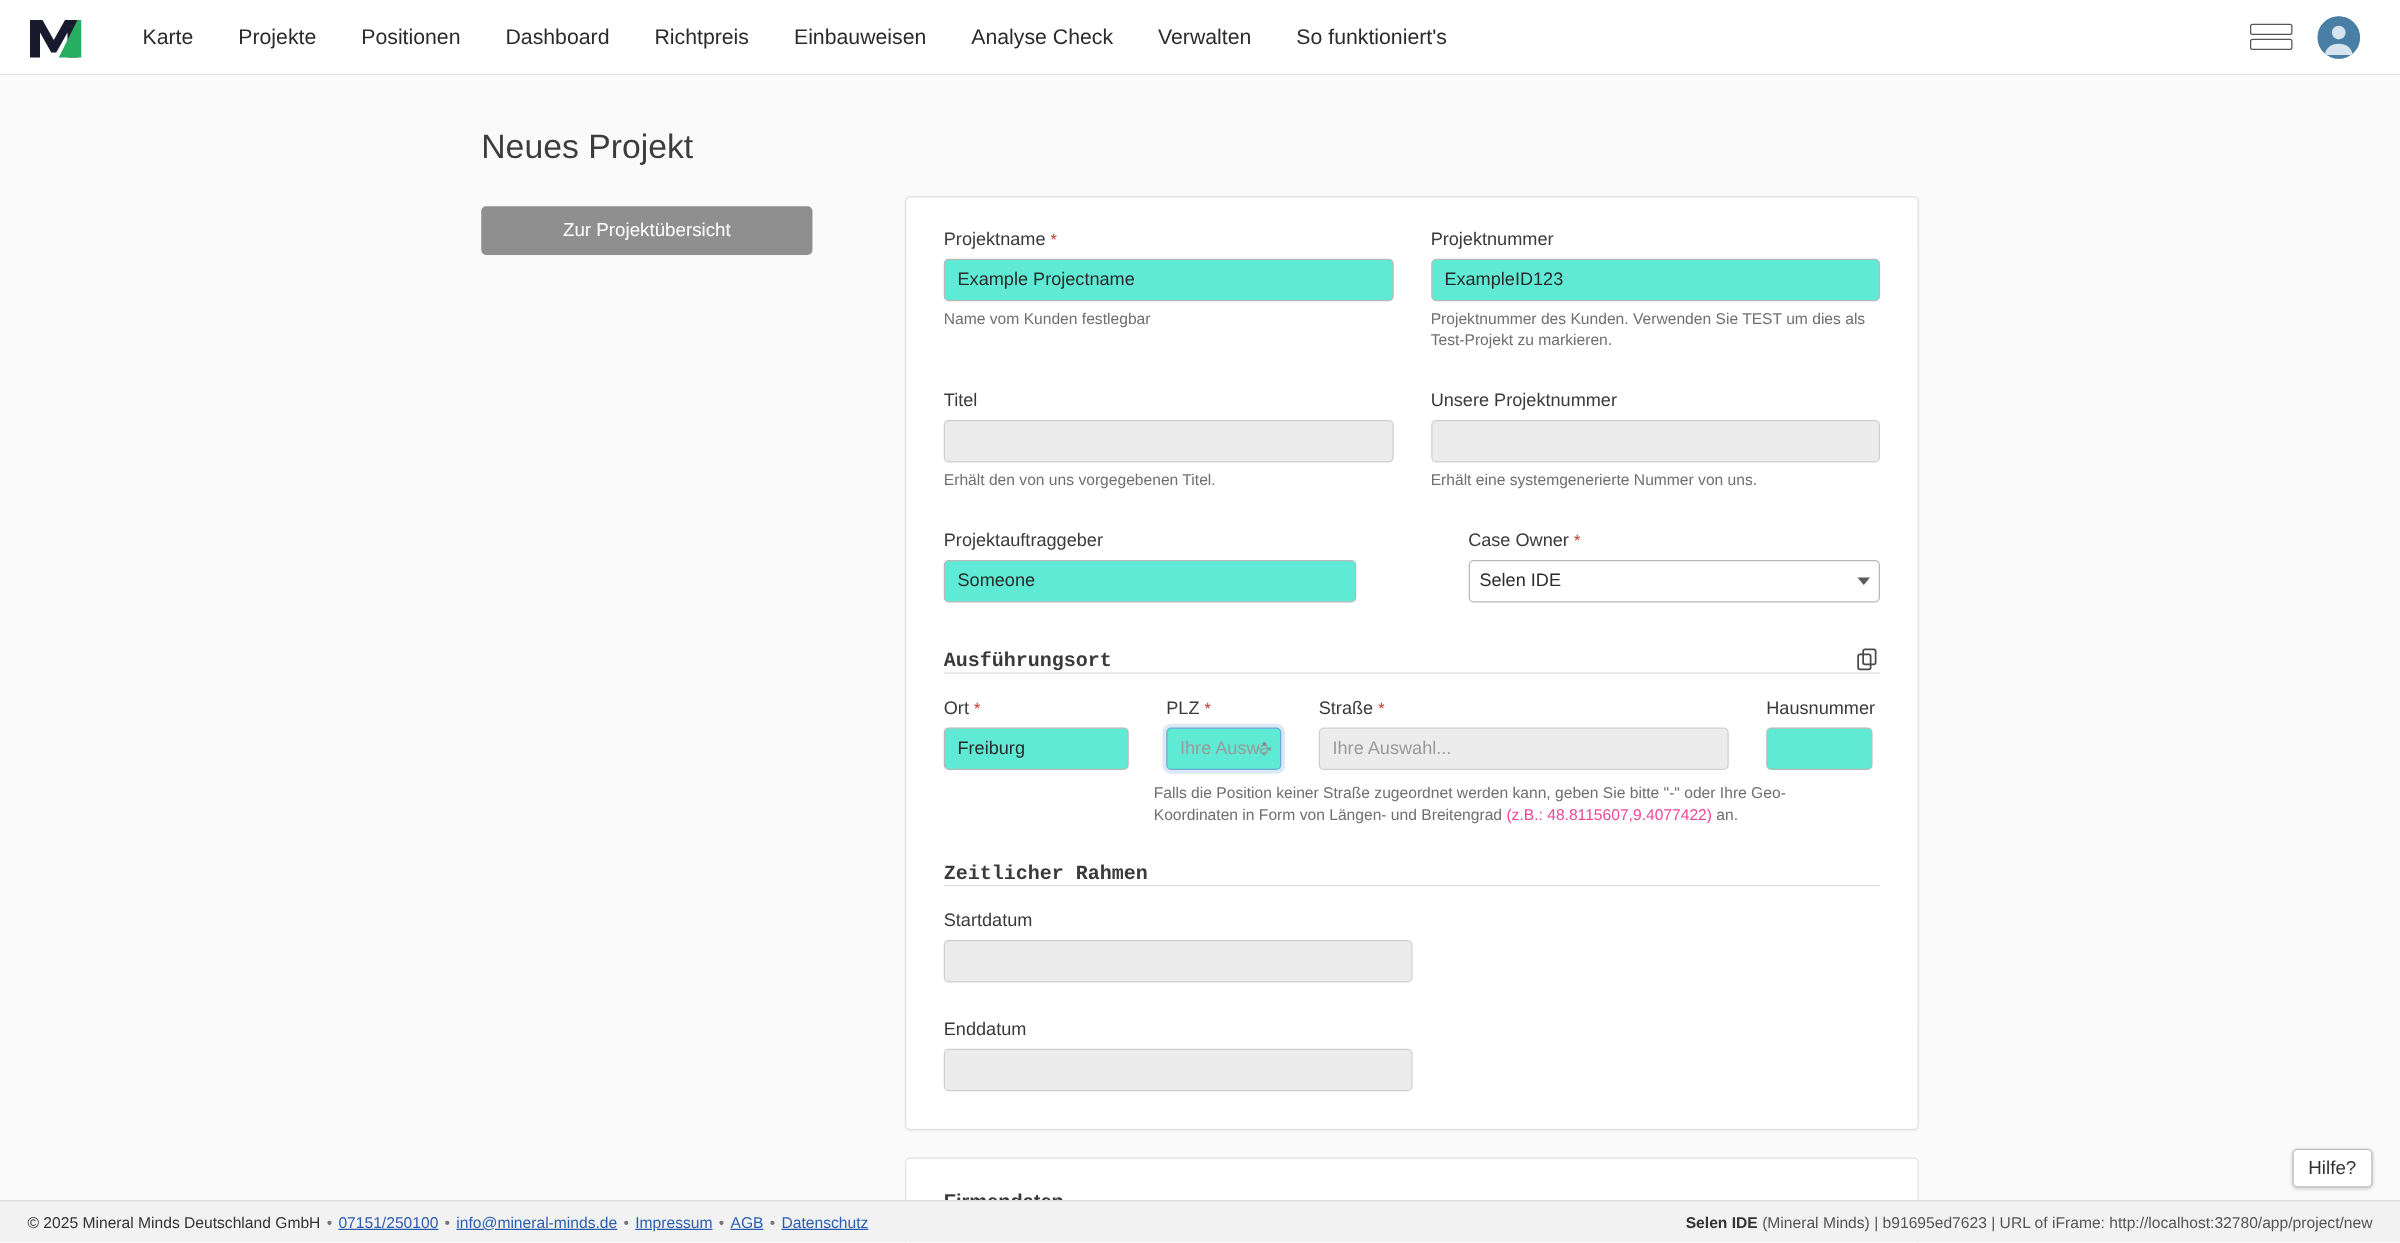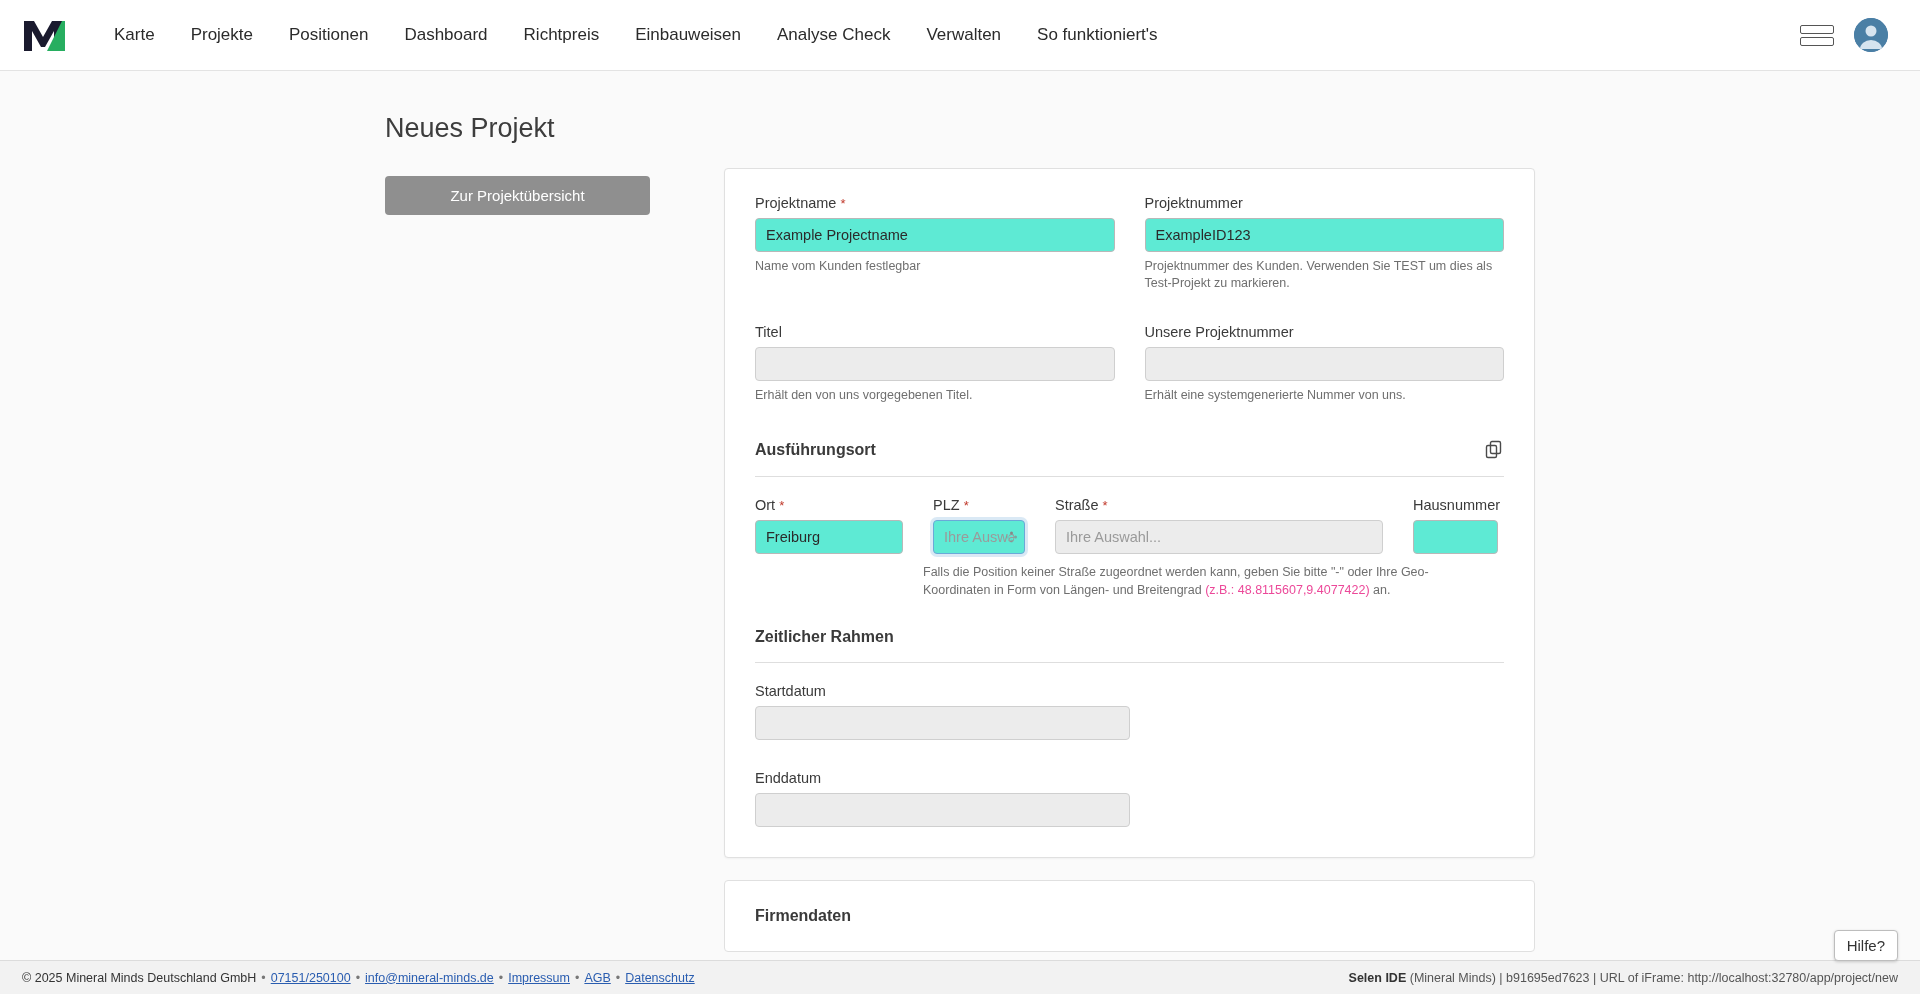--- a/index.html
+++ b/index.html
@@ -8,21 +8,21 @@
     width: 1920px; height: 994px;
     background: #ffffff;
     font-family: "Liberation Sans", sans-serif;
     color: #333;
     overflow: hidden;
   }
   .app { position: relative; width: 1920px; height: 994px; }
 
   
   .navbar {
-    height: 71px;
+    height: 60px;
     background: #ffffff;
     border-bottom: 1px solid #e3e3e3;
     display: flex;
     align-items: center;
     padding: 0 22px;
     position: relative;
     z-index: 20;
   }
   .logo {
     width: 44px; height: 36px;
@@ -154,24 +154,25 @@
   .sel-arrow {
     position: absolute; right: 8px; top: 50%; transform: translateY(-50%);
     width: 0; height: 0;
     border-left: 5px solid transparent;
     border-right: 5px solid transparent;
     border-top: 6px solid #5a5a5a;
     pointer-events: none;
   }
 
   .section-head {
-    display: flex; align-items: center; justify-content: space-between;
+    display: flex; align-items: flex-end; justify-content: space-between;
     border-bottom: 1px solid #dedede;
-    padding-bottom: 16px;
+    padding-bottom: 0;
     margin: 18px 0 20px 0;
+    font-family: Liberation Mono, monospace;
   }
   .section-title {
     font-size: 16px;
     font-weight: 700;
     color: #3a3a3a;
   }
   .copy-icon { width: 20px; height: 20px; cursor: pointer; }
 
   
   .addr-row { display: flex; gap: 30px; align-items: center; }
@@ -329,20 +330,38 @@
                 <input class="txt disabled" readonly="" value="" style="">
                 <div class="help">Erhält den von uns vorgegebenen Titel.</div>
               </div>
               <div class="col-half field">
                 <label class="flabel">Unsere Projektnummer</label>
                 <input class="txt disabled" readonly="" value="" style="">
                 <div class="help">Erhält eine systemgenerierte Nummer von uns.</div>
               </div>
             </div>
 
+            <div class="row" style="margin-top:14px;">
+              <div class="col-half field" style="padding-right:30px;">
+                <label class="flabel">Projektauftraggeber</label>
+                <input class="txt" value="Someone" style="">
+              </div>
+              <div class="col-half field" style="padding-left:30px;">
+                <label class="flabel">
+                  <span>Case Owner</span>
+                  <span class="req">*</span>
+                </label>
+                <div class="sel-wrap">
+                  <select class="sel">
+                    <option>Selen IDE</option>
+                  </select>
+                  <span class="sel-arrow"></span>
+                </div>
+              </div>
+            </div>
 
             <div class="section-head">
               <div class="section-title">Ausführungsort</div>
               <div class="copy-icon">
                 <svg width="20" height="20" viewBox="0 0 20 20" xmlns="http://www.w3.org/2000/svg">
                   <rect x="2.5" y="5.5" width="10" height="12" rx="1.5" fill="none" stroke="#4a4a4a" stroke-width="1.4"></rect>
                   <rect x="6.5" y="1.5" width="10" height="12" rx="1.5" fill="none" stroke="#4a4a4a" stroke-width="1.4"></rect>
                 </svg>
               </div>
             </div>

